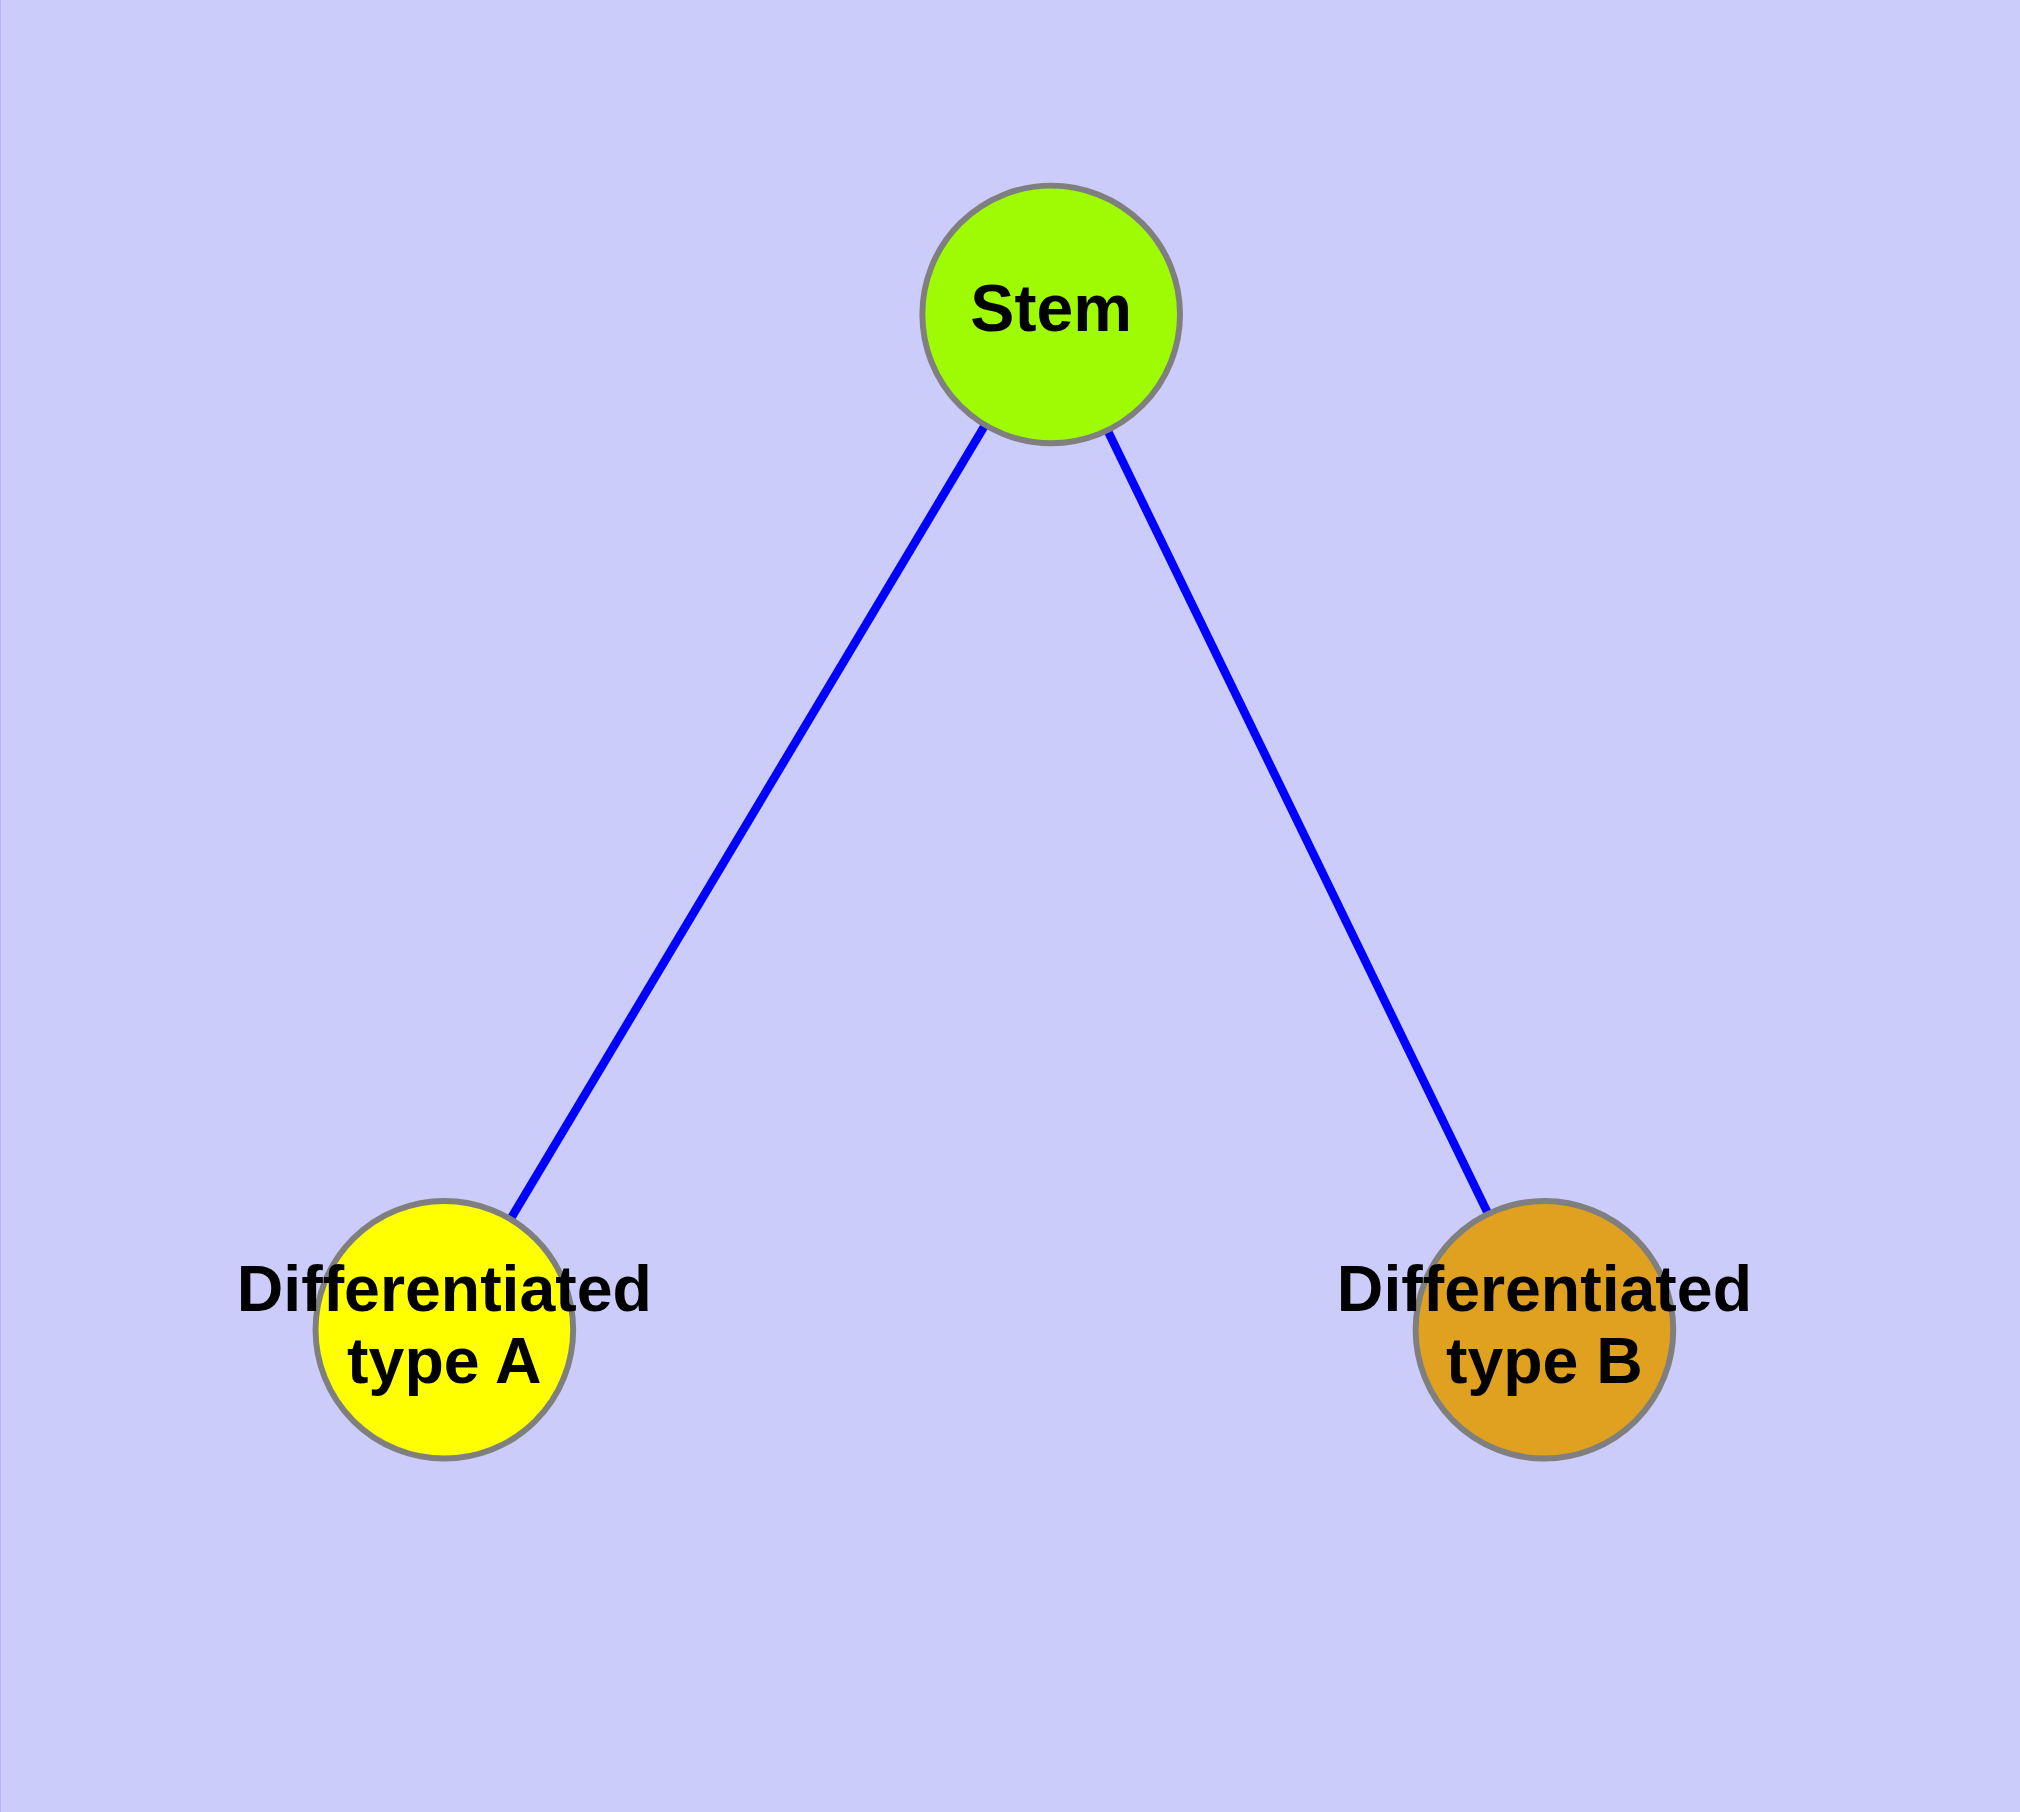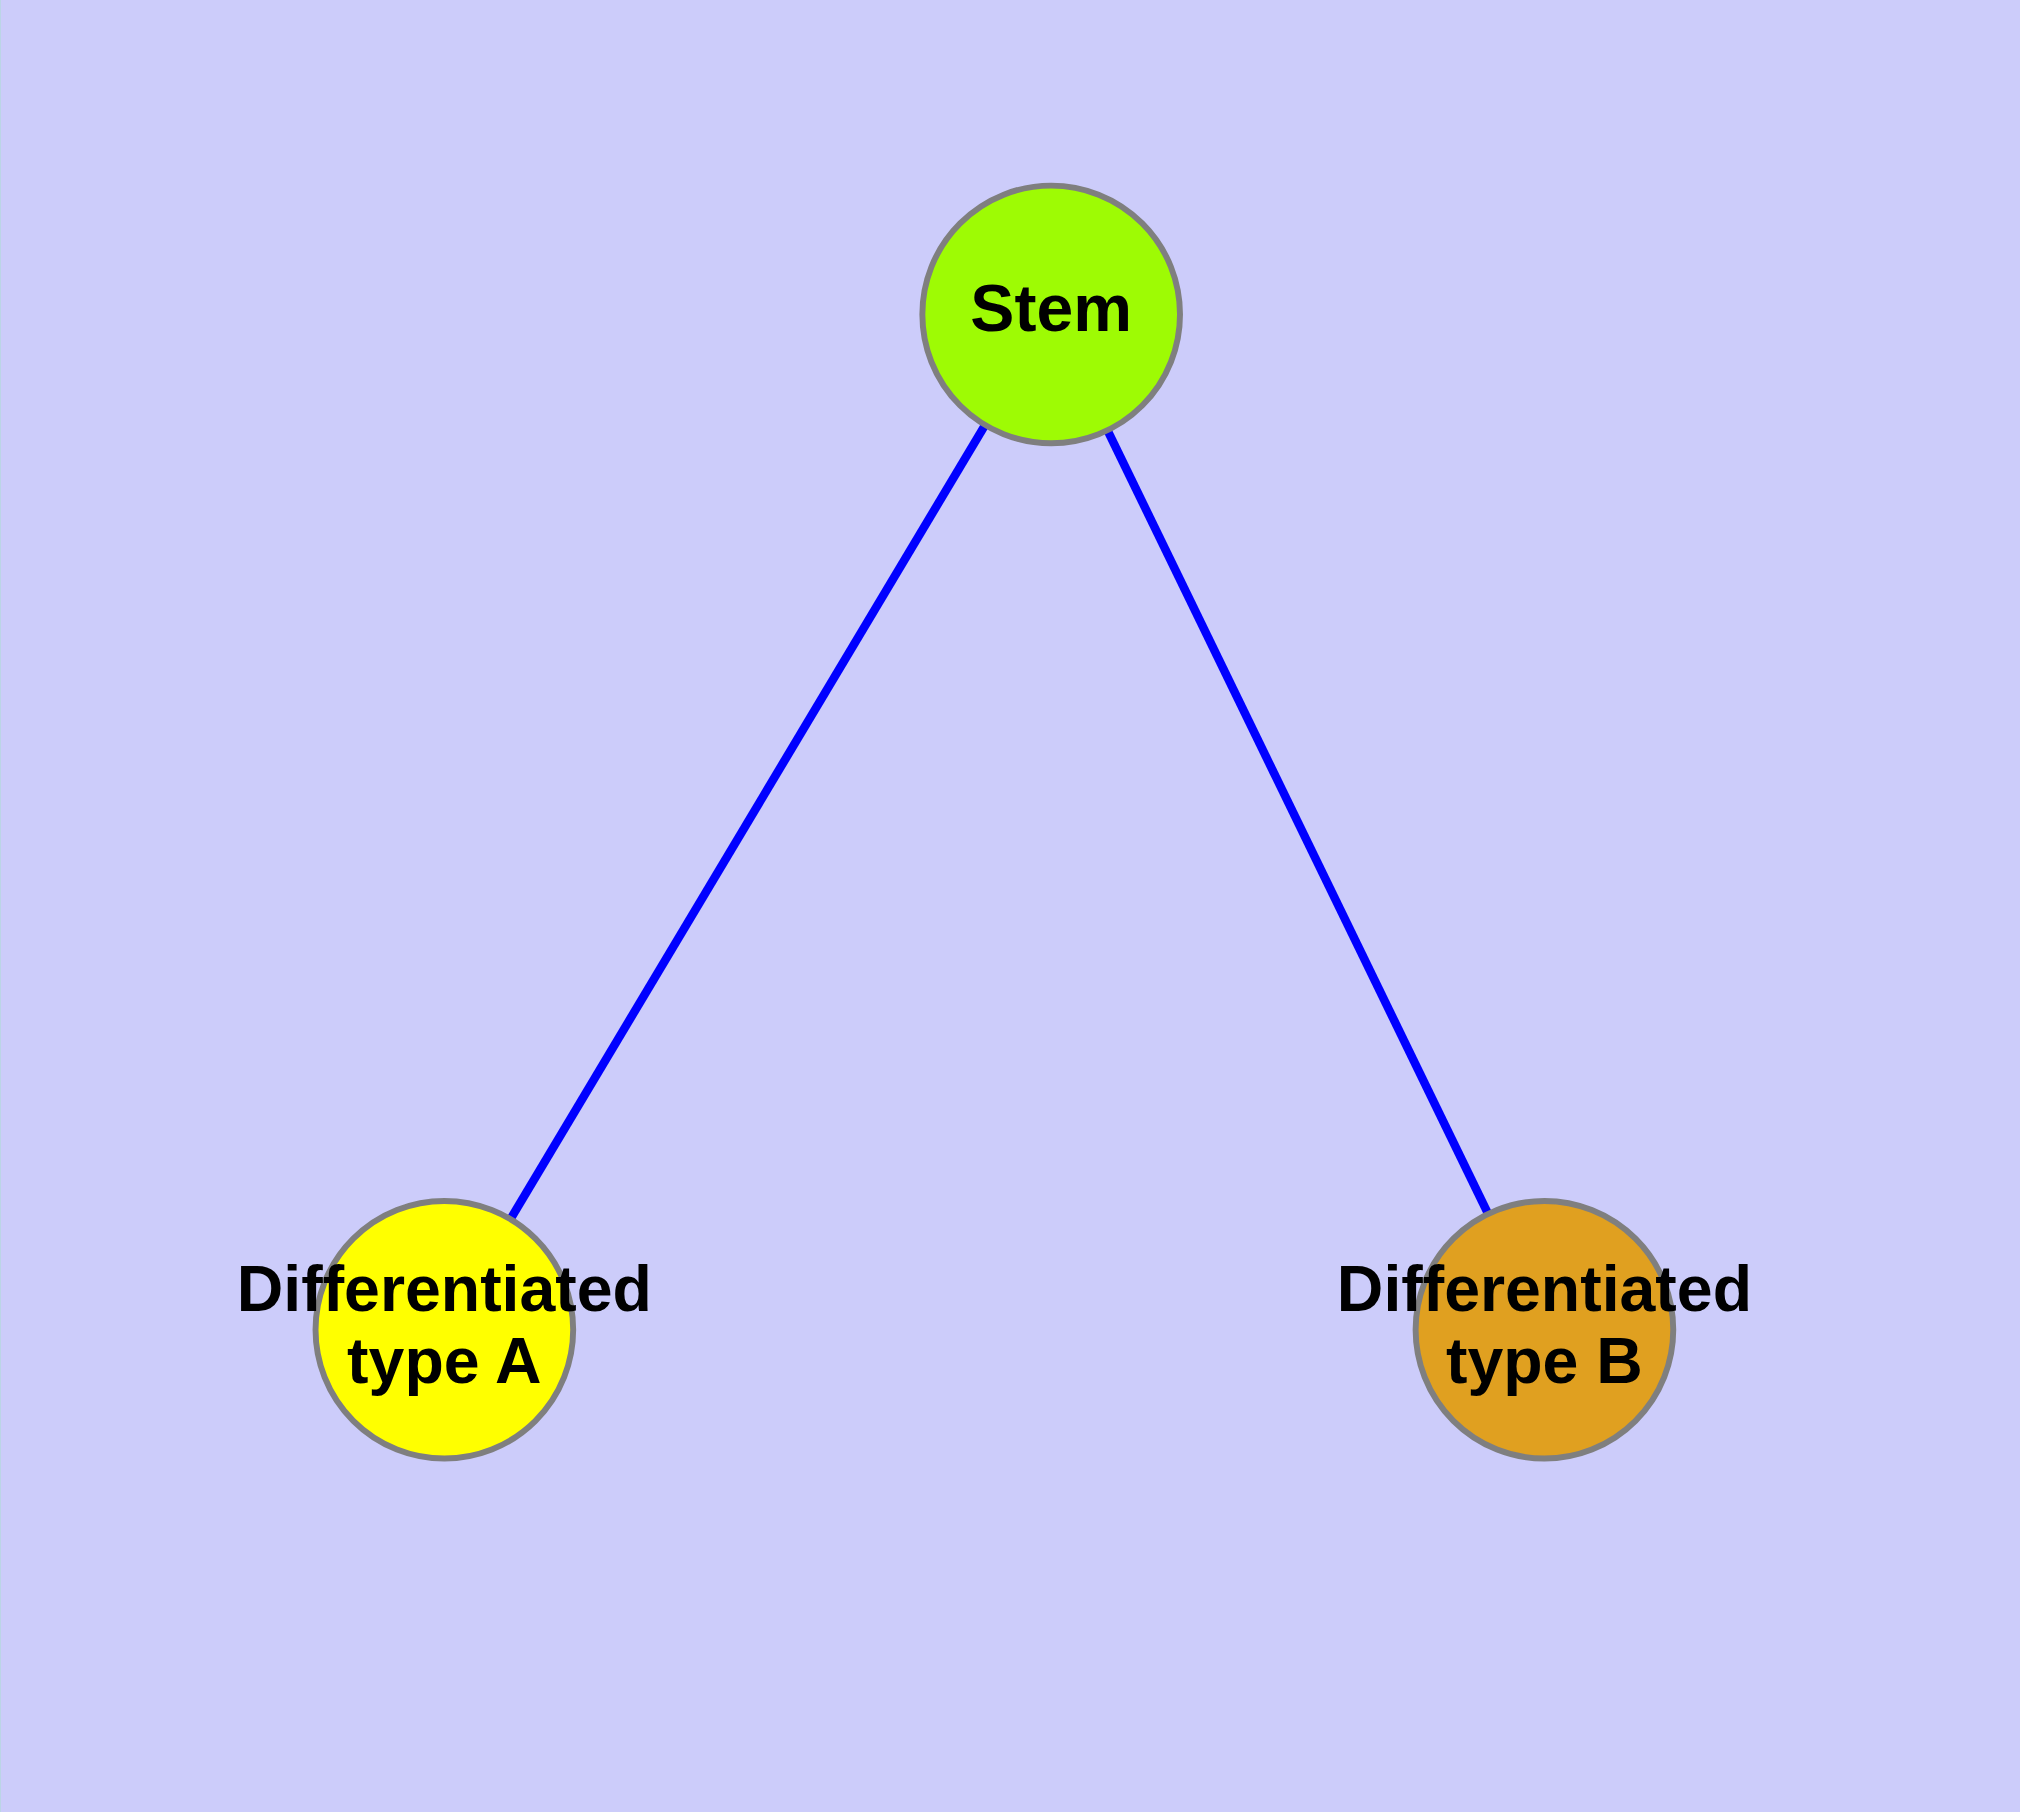--- a/index.html
+++ b/index.html
@@ -35,21 +35,21 @@
     font-weight: bold;
     fill: #000000;
     text-anchor: middle;
     dominant-baseline: middle;
     paint-order: normal;
   }
 </style>
 </head>
 <body>
 
-<div id="canvas" style="width: 1901px; height: 1812px; background: #86efac;">
+<div id="canvas" style="width: 1901px; height: 1812px; background: #8b5cf6;">
   <svg id="graph-svg" viewBox="0 0 2384 2138" xmlns="http://www.w3.org/2000/svg" style="width: 2021px; height: 1812px;">
 
     <rect id="bg-rect" x="0" y="0" width="2384" height="2138" fill="#ccccfa"></rect>
 
     <g id="edges-group">
         <line x1="1240" y1="371" x2="524" y2="1569" stroke="#0000ff" stroke-width="10" class="edge-line"></line>
         <line x1="1240" y1="371" x2="1822" y2="1569" stroke="#0000ff" stroke-width="10" class="edge-line"></line>
       </g>
     <g id="nodes-group">
         <circle cx="1240" cy="371" r="152" fill="#9efb04" stroke="#7f7f7f" stroke-width="7" class="node-circle"></circle>

